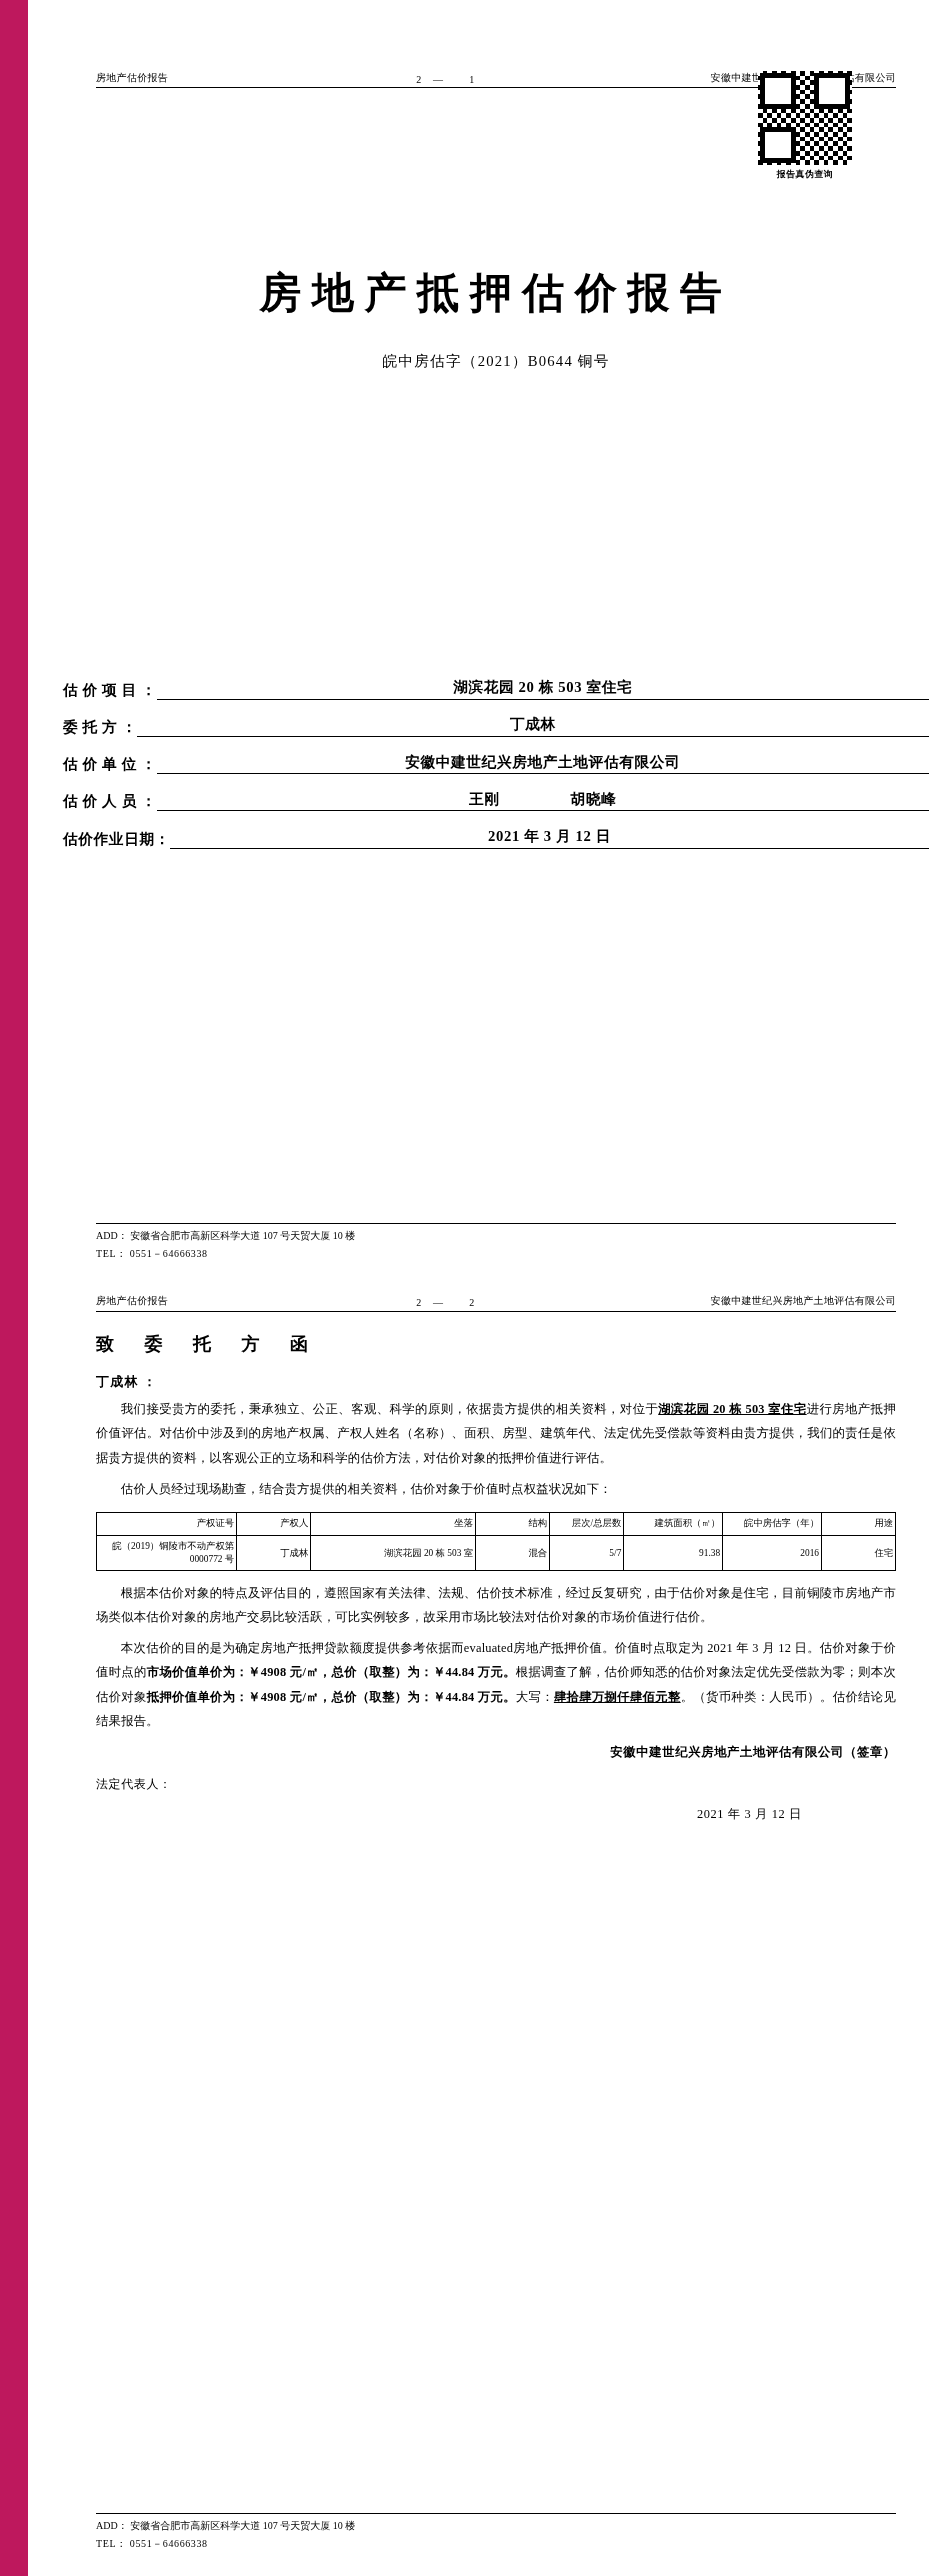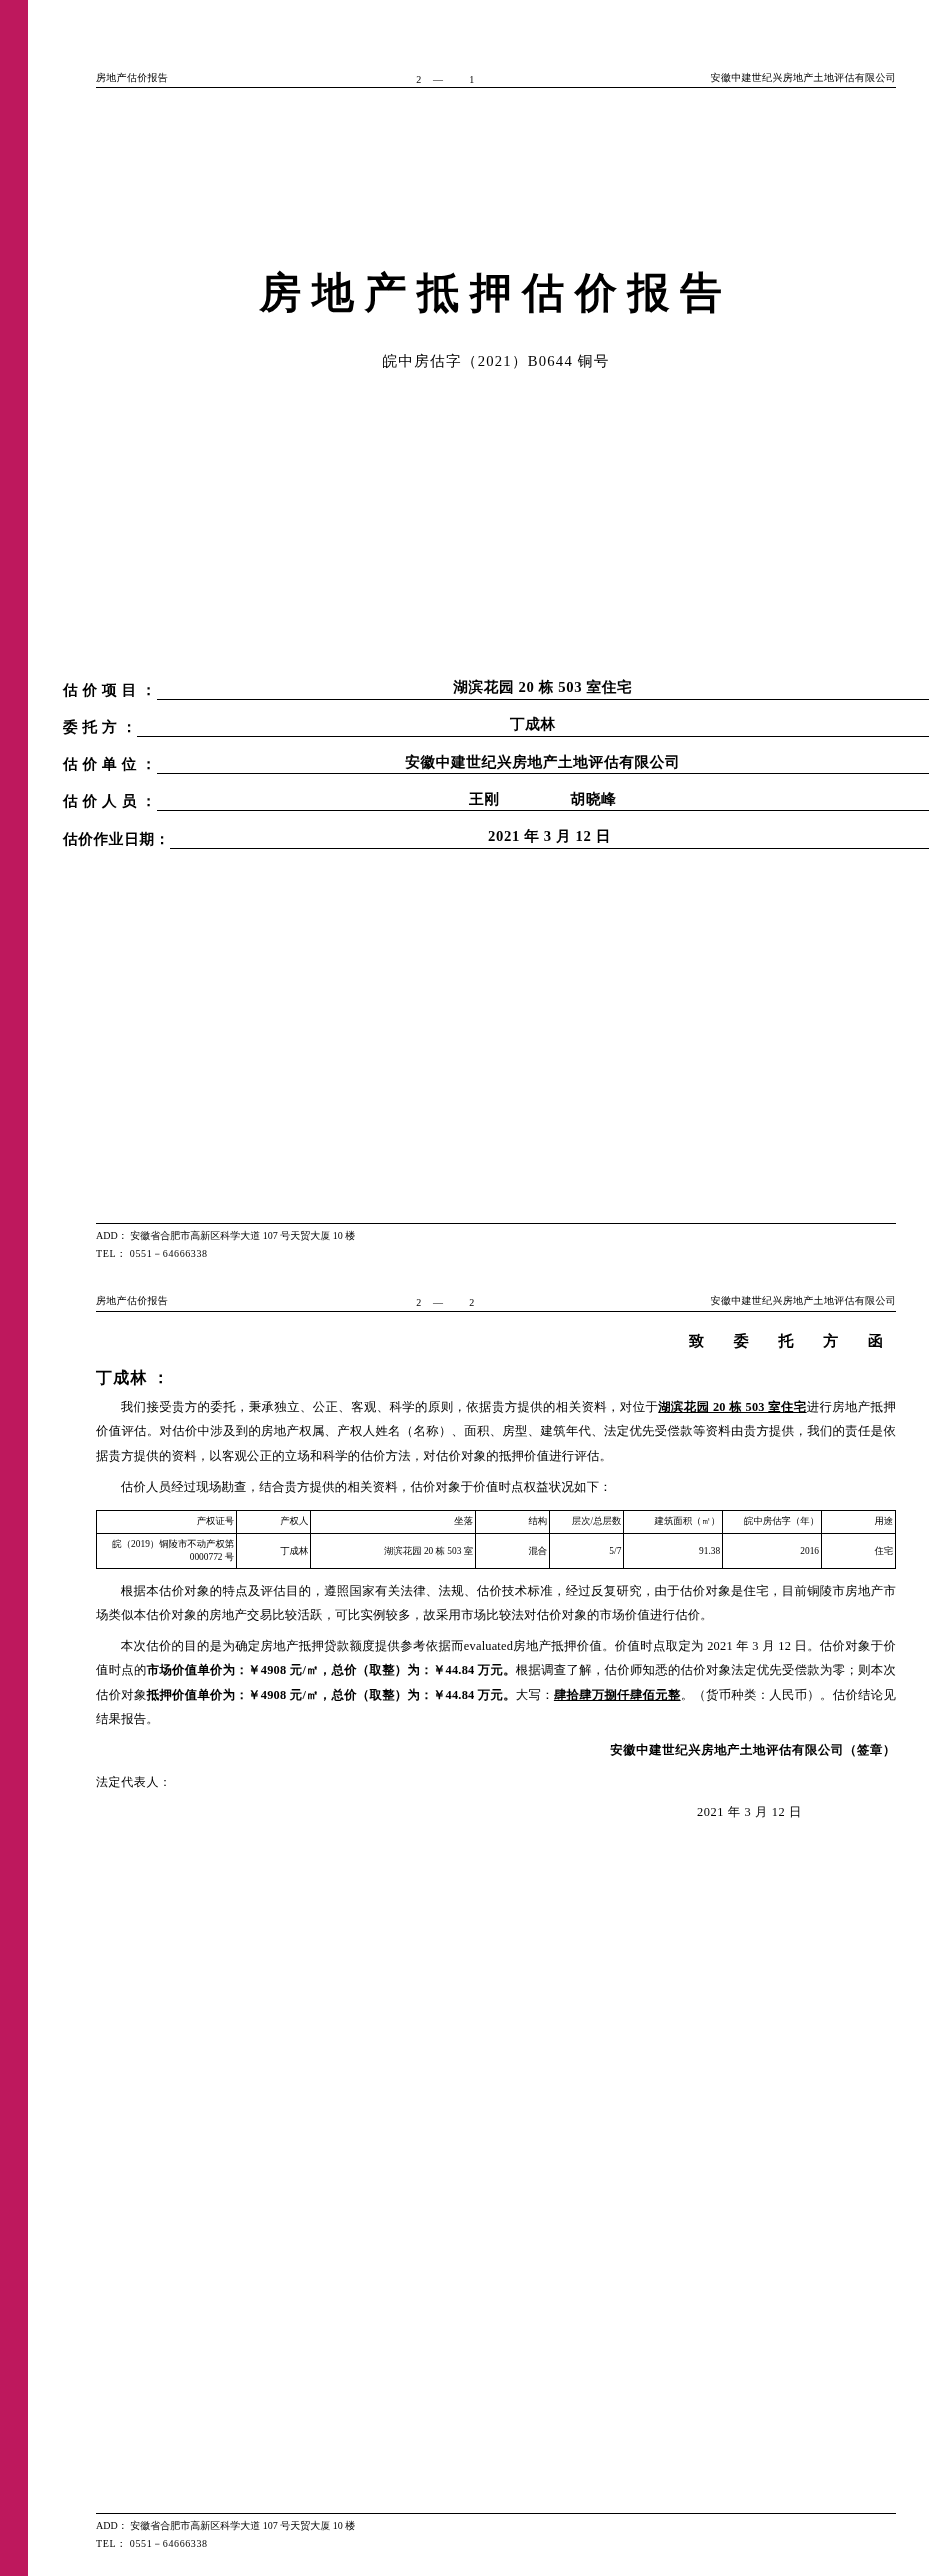--- a/index.html
+++ b/index.html
@@ -134,28 +134,28 @@
 
   .cover-foot {
     position: absolute;
     left: 68px;
     right: 68px;
     bottom: 23.6px;
   }
 
   
   .letter-title {
-    text-align: right;
-    font-size: 15px;
+    text-align: left;
+    font-size: 18px;
     font-weight: bold;
     letter-spacing: 13px;
     margin: 20px 0 17.7px 0;
   }
   .salutation {
-    font-size: 16px;
+    font-size: 13px;
     font-weight: bold;
     margin: 8.3px 0 5.9px 0;
     letter-spacing: 1.2px;
   }
   p.body {
     font-size: 12.4px;
     line-height: 1.95;
     text-indent: 2em;
     margin: 0 0 7px 0;
     text-align: justify;
@@ -209,20 +209,26 @@
   <div class="page" style="height:1286px;">
 
     <div class="pad-x" style="padding-top:71px;">
       <div class="run-head">
         <span class="rh-left">房地产估价报告</span>
         <span class="rh-mid">2—        1</span>
         <span class="rh-right">安徽中建世纪兴房地产土地评估有限公司</span>
       </div>
     </div>
 
+    <div class="qr-area">
+      <div class="qr-code">
+          <span class="qr-eye3"></span>
+        </div>
+      <div class="qr-caption">报告真伪查询</div>
+    </div>
 
     <div class="cover-title">房地产抵押估价报告</div>
     <div class="cover-sub">皖中房估字（2021）B0644 铜号</div>
 
     <div class="cover-fields">
 
       <div class="cf-row">
         <span class="cf-label">估 价 项 目 ：</span>
         <span class="cf-val">湖滨花园 20 栋 503 室住宅</span>
       </div>

